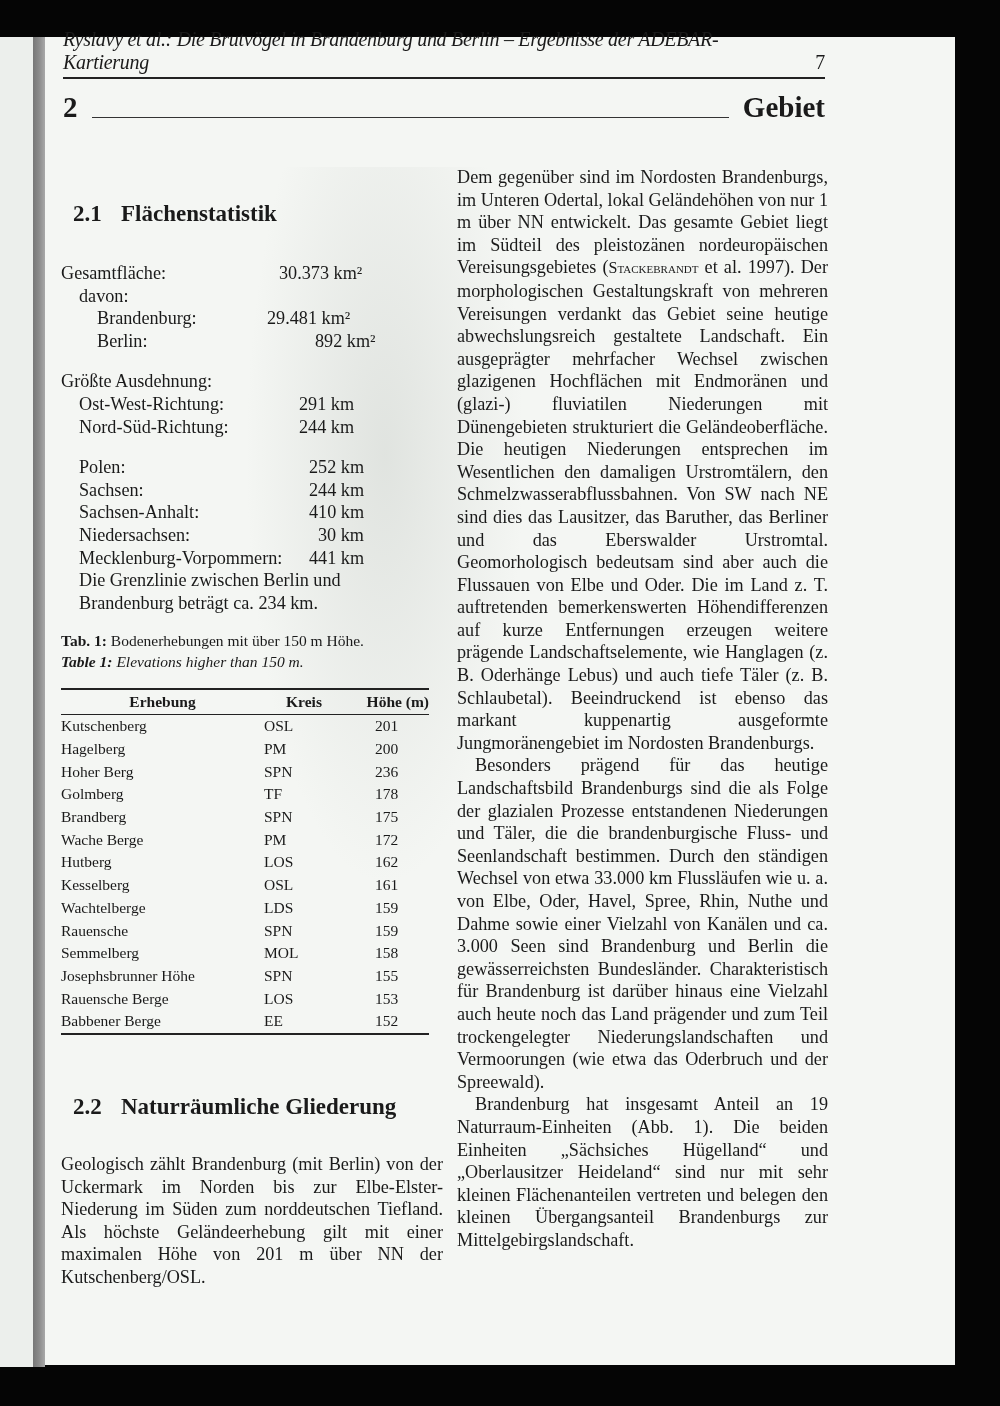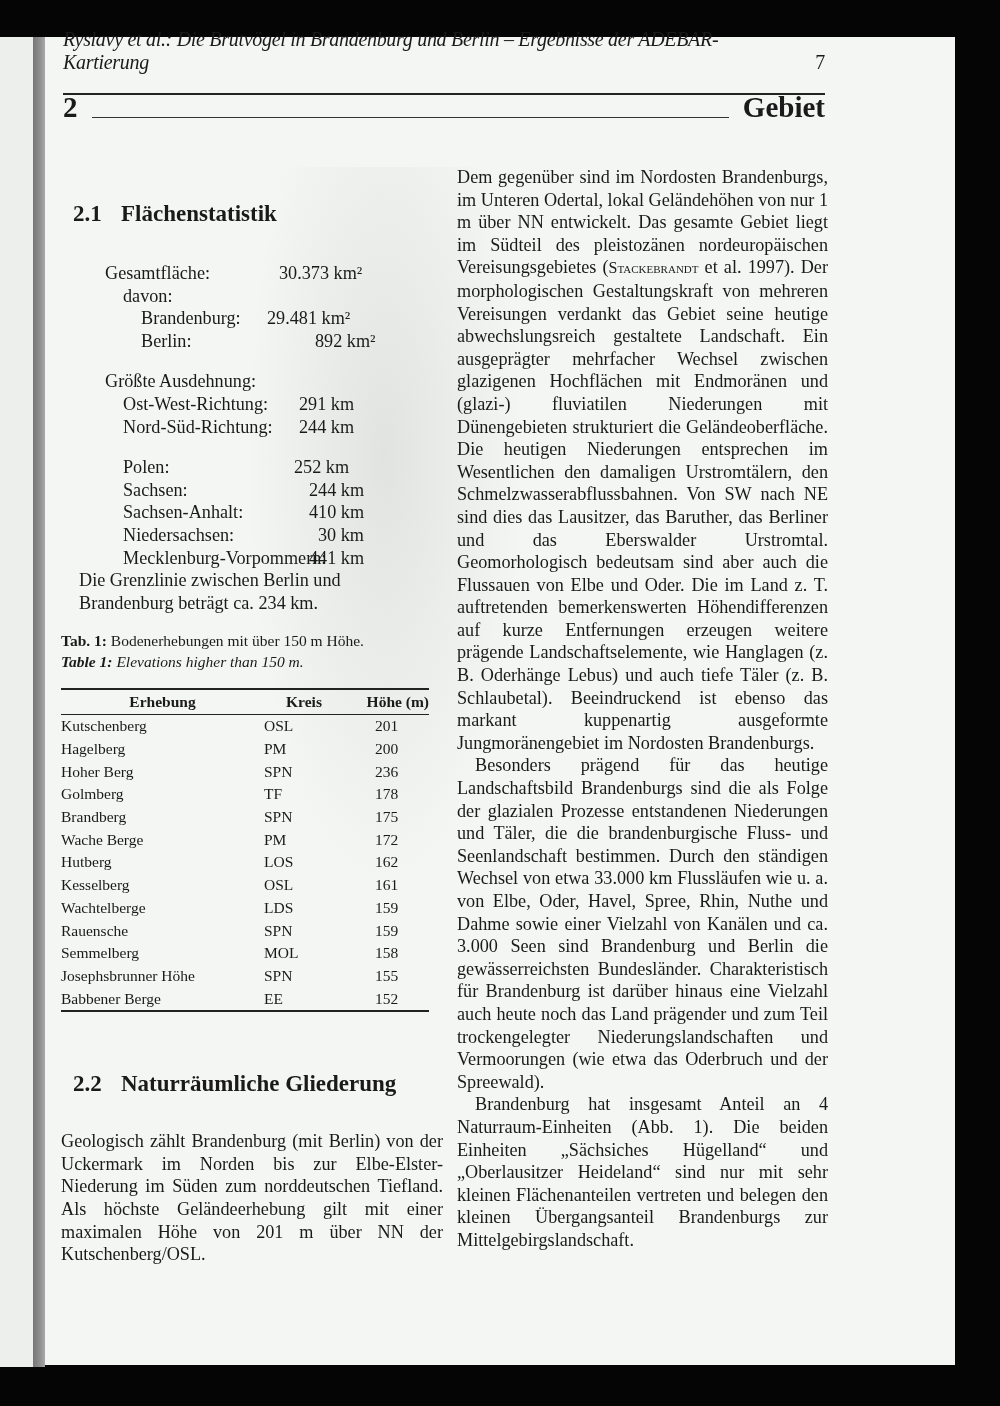--- a/index.html
+++ b/index.html
@@ -14,35 +14,35 @@
     background:#f4f6f3;
   }
   .ghost {
     position:absolute; left:200px; top:130px; width:280px; height:720px;
     background:radial-gradient(ellipse at 50% 40%, rgba(200,205,200,0.45), rgba(230,233,230,0) 70%);
     pointer-events:none;
   }
   .running-head {
     position:absolute; left:63px; top:50px; width:762px; height:24px;
     border-bottom:2px solid #222; font-style:italic; font-size:20px; letter-spacing:-0.3px;
-    display:flex; justify-content:space-between; align-items:flex-end; padding-bottom:19px;gap:12px;
+    display:flex; justify-content:space-between; align-items:flex-end; padding-bottom:3px;gap:12px;
   }
   .running-head .pg { font-style:normal; font-size:20px; }
   .chapter {
     position:absolute; left:63px; top:88px; width:762px; height:36px;
     display:flex; align-items:flex-end; font-weight:bold; font-size:29px;
   }
   .chapter .rule { flex:1; border-bottom:1.5px solid #333; margin:0 14px 6px 14px; }
   .col { position:absolute; font-size:18.2px; line-height:22.6px; }
   .left { left:61px; top:164px; width:382px; }
   .right { left:457px; top:166px; width:371px; text-align:justify; }
   h2 { margin:12px; font-size:23px; font-weight:bold; line-height:28px; }
   h2 .num { display:inline-block; width:48px; }
   .stat { position:relative; height:22.6px; }
-  .stat .l { position:absolute; left:0; white-space:nowrap;margin-left:44px; }
+  .stat .l { position:absolute; left:0; white-space:nowrap; }
   .stat .v { position:absolute; white-space:nowrap; }
   .ind1 { padding-left:18px; }
   .ind2 { padding-left:36px; }
   p { margin:0; }
   .caption { font-size:15.5px; line-height:21px; }
   .caption b { font-weight:bold; }
   .caption .en { font-style:italic; }
   table { border-collapse:collapse; width:368px; font-size:15.5px; }
   th { text-align:center; font-weight:bold; padding:0; height:24px; border-bottom:1px solid #222; }
   td { padding:0; height:22.7px; }
@@ -106,21 +106,21 @@
     <span class="v" style="left:238px">291 km</span>
   </div>
   <div class="stat">
     <span class="l ind1">Nord-Süd-Richtung:</span>
     <span class="v" style="left:238px">244 km</span>
   </div>
 
   <div style="height:18px"></div>
   <div class="stat">
     <span class="l ind1">Polen:</span>
-    <span class="v" style="left:233px">252 km</span>
+    <span class="v" style="left:248px">252 km</span>
   </div>
   <div class="stat">
     <span class="l ind1">Sachsen:</span>
     <span class="v" style="left:248px">244 km</span>
   </div>
   <div class="stat">
     <span class="l ind1">Sachsen-Anhalt:</span>
     <span class="v" style="left:248px">410 km</span>
   </div>
   <div class="stat">
@@ -205,32 +205,37 @@
           <td>Semmelberg</td>
           <td class="c2">MOL</td>
           <td class="c3">158</td>
         </tr>
         <tr>
           <td>Josephsbrunner Höhe</td>
           <td class="c2">SPN</td>
           <td class="c3">155</td>
         </tr>
         <tr>
+          <td>Rauensche Berge</td>
+          <td class="c2">LOS</td>
+          <td class="c3">153</td>
+        </tr>
+        <tr>
           <td>Babbener Berge</td>
           <td class="c2">EE</td>
           <td class="c3">152</td>
         </tr>
       </tbody>
   </table>
 
   <div style="height:46px"></div>
   <h2>
     <span class="num">2.2</span><span>Naturräumliche Gliederung</span>
   </h2>
   <div style="height:20px"></div>
   <p style="text-align:justify">Geologisch zählt Brandenburg (mit Berlin) von der Uckermark im Norden bis zur Elbe-Elster-Niederung im Süden zum norddeutschen Tiefland. Als höchste Geländeerhebung gilt mit einer maximalen Höhe von 201 m über NN der Kutschenberg/OSL.</p>
 </div>
 
 <div class="col right">
   <p><span>Dem gegenüber sind im Nordosten Brandenburgs, im Unteren Odertal, lokal Geländehöhen von nur 1 m über NN entwickelt. Das gesamte Gebiet liegt im Südteil des pleistozänen nordeuropäischen Vereisungsgebietes (</span><span class="sc">Stackebrandt</span><span> et al. 1997). Der morphologischen Gestaltungskraft von mehreren Vereisungen verdankt das Gebiet seine heutige abwechslungsreich gestaltete Landschaft. Ein ausgeprägter mehrfacher Wechsel zwischen glazigenen Hochflächen mit Endmoränen und (glazi-) fluviatilen Niederungen mit Dünengebieten strukturiert die Geländeoberfläche. Die heutigen Niederungen entsprechen im Wesentlichen den damaligen Urstromtälern, den Schmelzwasserabflussbahnen. Von SW nach NE sind dies das Lausitzer, das Baruther, das Berliner und das Eberswalder Urstromtal. Geomorhologisch bedeutsam sind aber auch die Flussauen von Elbe und Oder. Die im Land z. T. auftretenden bemerkenswerten Höhendifferenzen auf kurze Entfernungen erzeugen weitere prägende Landschaftselemente, wie Hanglagen (z. B. Oderhänge Lebus) und auch tiefe Täler (z. B. Schlaubetal). Beeindruckend ist ebenso das markant kuppenartig ausgeformte Jungmoränengebiet im Nordosten Brandenburgs.</span></p>
   <p class="indent">Besonders prägend für das heutige Landschaftsbild Brandenburgs sind die als Folge der glazialen Prozesse entstandenen Niederungen und Täler, die die brandenburgische Fluss- und Seenlandschaft bestimmen. Durch den ständigen Wechsel von etwa 33.000 km Flussläufen wie u. a. von Elbe, Oder, Havel, Spree, Rhin, Nuthe und Dahme sowie einer Vielzahl von Kanälen und ca. 3.000 Seen sind Brandenburg und Berlin die gewässerreichsten Bundesländer. Charakteristisch für Brandenburg ist darüber hinaus eine Vielzahl auch heute noch das Land prägender und zum Teil trockengelegter Niederungslandschaften und Vermoorungen (wie etwa das Oderbruch und der Spreewald).</p>
-  <p class="indent">Brandenburg hat insgesamt Anteil an 4 Naturraum-Einheiten (Abb. 1). Die beiden Einheiten „Sächsiches Hügelland“ und „Oberlausitzer Heideland“ sind nur mit sehr kleinen Flächenanteilen vertreten und belegen den kleinen Übergangsanteil Brandenburgs zur Mittelgebirgslandschaft.</p>
+  <p class="indent">Brandenburg hat insgesamt Anteil an 19 Naturraum-Einheiten (Abb. 1). Die beiden Einheiten „Sächsiches Hügelland“ und „Oberlausitzer Heideland“ sind nur mit sehr kleinen Flächenanteilen vertreten und belegen den kleinen Übergangsanteil Brandenburgs zur Mittelgebirgslandschaft.</p>
 </div>
 
 </body></html>

